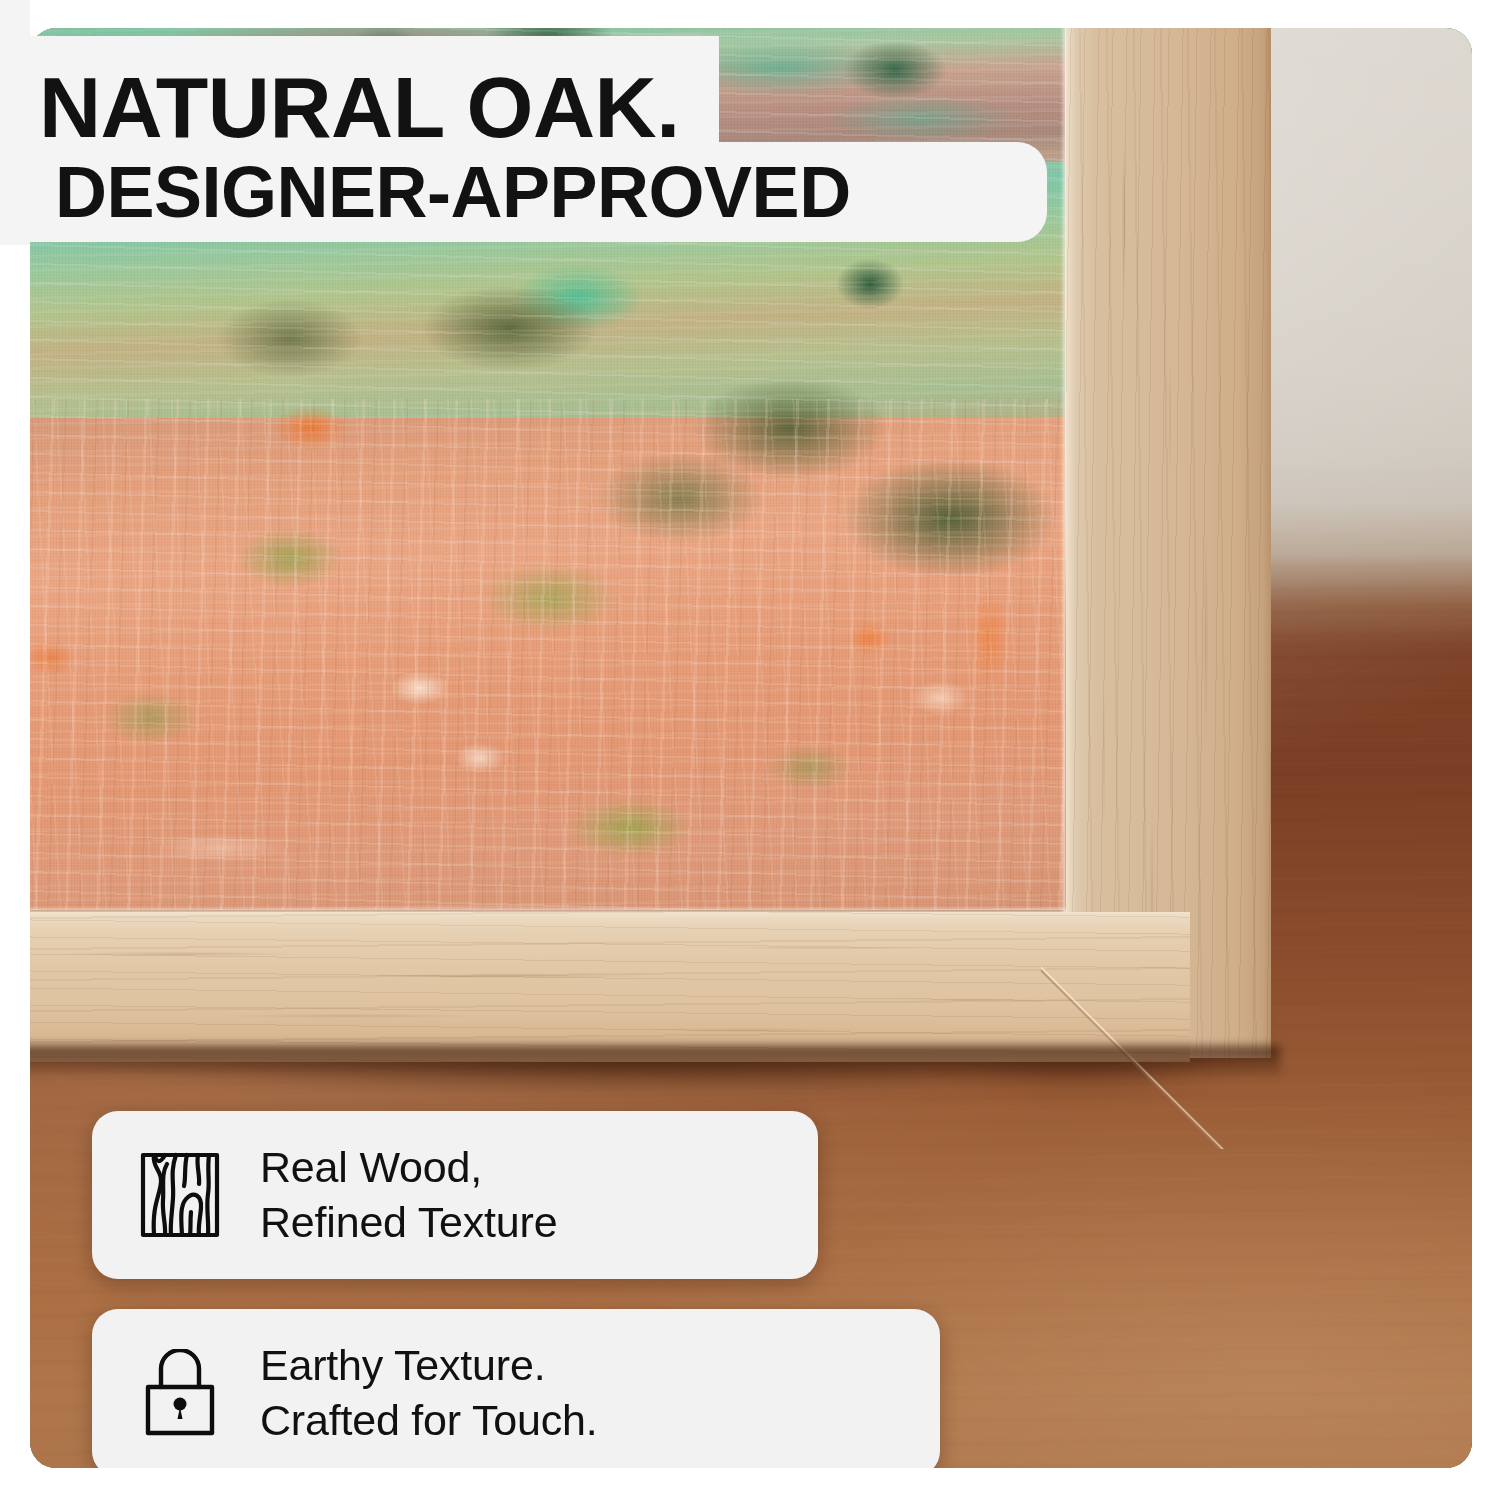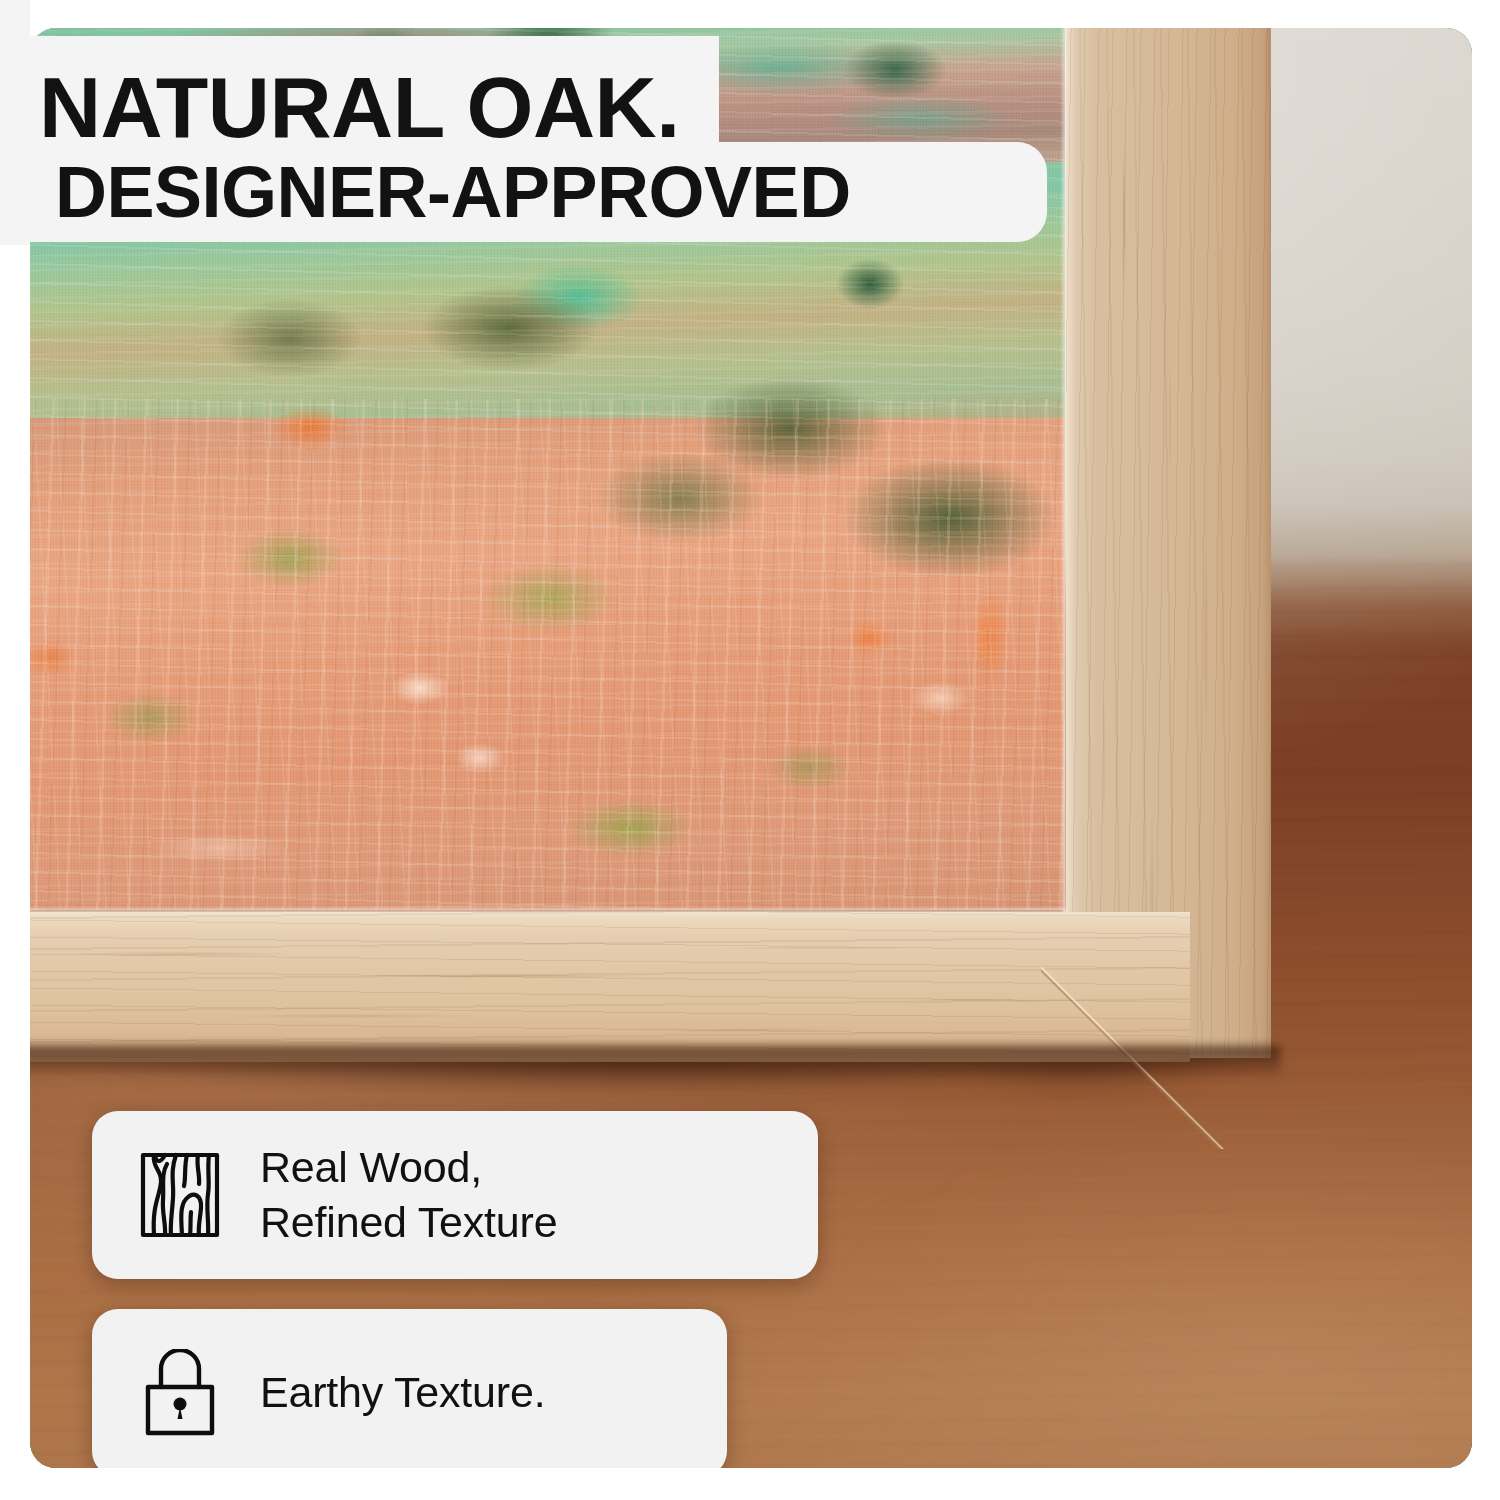--- a/index.html
+++ b/index.html
@@ -395,21 +395,21 @@
   
   .badge {
     position:absolute;
     background:#f2f2f2;
     border-radius:26px;
     display:flex; align-items:center;
     box-shadow:0 6px 20px rgba(30,12,2,.28);
     padding:0 30px 0 42px;
   }
   #badge-1 { left:62px; top:1083px; width:726px; height:168px; }
-  #badge-2 { left:62px; top:1281px; width:635px; height:168px; }
+  #badge-2 { left:62px; top:1281px; width:848px; height:168px; }
 
   .badge-icon {
     width:92px; height:92px;
     flex:0 0 92px;
     display:flex; align-items:center; justify-content:center;
   }
   .badge-text {
     margin-left:34px;
     font-size:43px;
     line-height:1.28;
@@ -492,20 +492,21 @@
       <div class="badge-icon">
         <svg width="76" height="88" viewBox="0 0 76 88" fill="none" stroke="#0d0d0d" stroke-width="4.4" stroke-linecap="round" stroke-linejoin="round">
           <path d="M19 38 V20 A19 19 0 0 1 57 20 V38" fill="none"></path>
           <rect x="6" y="38" width="64" height="46"></rect>
           <circle cx="38" cy="55" r="6.5" fill="#0d0d0d" stroke="none"></circle>
           <path d="M38 58 L40.5 70 H35.5 Z" fill="#0d0d0d" stroke="none"></path>
         </svg>
       </div>
       <div class="badge-text">
         <span>Earthy Texture.</span>
+        <span>Crafted for Touch.</span>
       </div>
     </div>
 
   </div>
 
   <div class="headline">
     <div class="gutter-left"></div>
     <div class="hl-line" id="hl-1">NATURAL OAK.</div>
     <div class="hl-line" id="hl-2">DESIGNER-APPROVED</div>
   </div>

